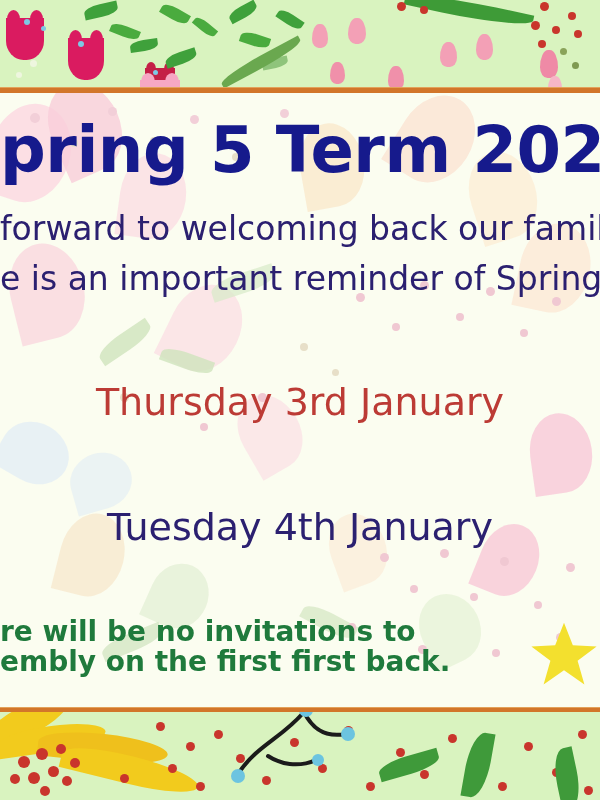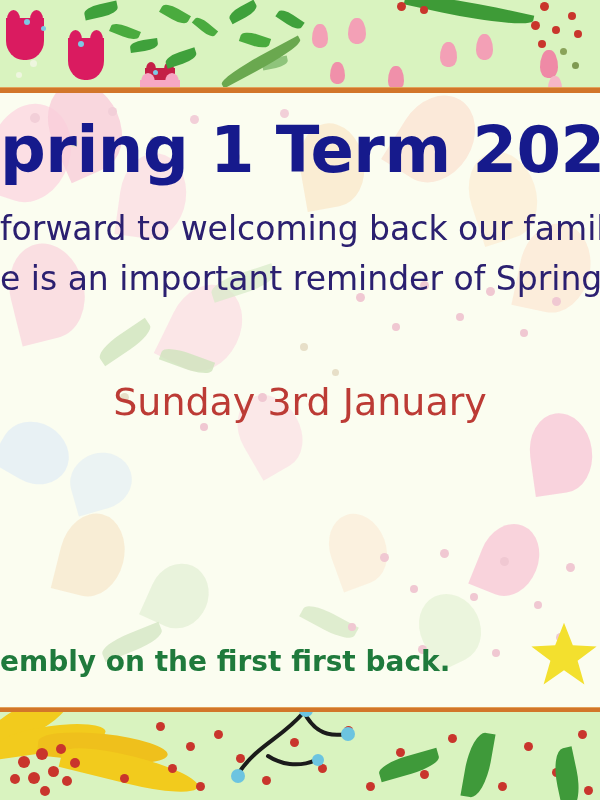--- a/index.html
+++ b/index.html
@@ -317,19 +317,21 @@
       <circle cx="78" cy="16" r="7" fill="#6cc4e0"></circle>
       <circle cx="120" cy="40" r="7" fill="#6cc4e0"></circle>
       <circle cx="90" cy="66" r="6" fill="#6cc4e0"></circle>
     </svg>
 
     <div class="leaf" style="left:378px;top:44px;width:62px;height:18px;background:#3f9a3a;transform:rotate(-16deg);"></div>
     <div class="leaf" style="left:466px;top:20px;width:24px;height:66px;background:#3f9a3a;border-radius:60% 0 60% 0;transform:rotate(10deg);"></div>
     <div class="leaf" style="left:556px;top:36px;width:22px;height:60px;background:#3f9a3a;border-radius:60% 0 60% 0;transform:rotate(-12deg);"></div>
   </div>
 
-  <div class="txt title">pring 1 Term 202</div>
+  <div class="txt title">pring 5 Term 202</div>
   <div class="txt sub1">forward to welcoming back our families</div>
   <div class="txt sub2">e is an important reminder of Spring Ter</div>
-  <div class="txt date-red">Sunday 3rd January</div>
+  <div class="txt date-red">Thursday 3rd January</div>
+  <div class="txt date-navy">Tuesday 4th January</div>
+  <div class="txt green1">re will be no invitations to</div>
   <div class="txt green2">embly on the first first back.</div>
 
 </div>
 
 </body></html>

